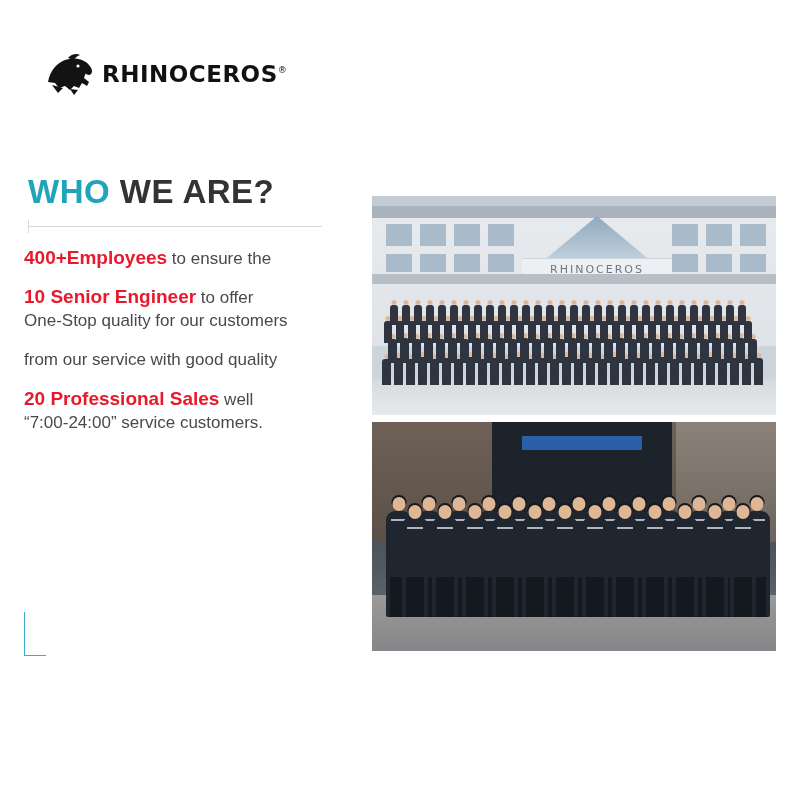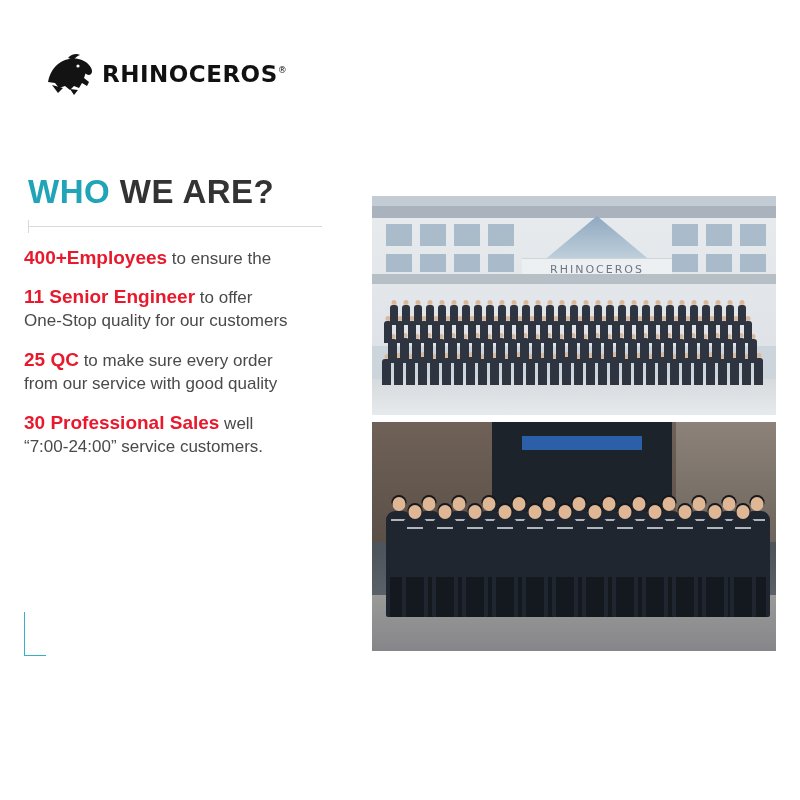--- a/index.html
+++ b/index.html
@@ -324,38 +324,35 @@
     <div class="stats">
 
       <div class="stat">
         <div class="stat-line1">
           <span class="hl">400+Employees</span><span class="rest"> to ensure the</span>
         </div>
       </div>
 
       <div class="stat">
         <div class="stat-line1">
-          <span class="hl">11 Senior Engineer</span><span class="rest"> to offer</span>
+          <span class="hl">10 Senior Engineer</span><span class="rest"> to offer</span>
         </div>
         <div class="stat-line2">One-Stop quality for our customers</div>
       </div>
 
       <div class="stat">
       </div>
 
       <div class="stat">
-        <div class="stat-line1">
-          <span class="hl">25 QC</span><span class="rest"> to make sure every order</span>
-        </div>
         <div class="stat-line2">from our service with good quality</div>
       </div>
 
       <div class="stat">
         <div class="stat-line1">
-          <span class="hl">30 Professional Sales</span><span class="rest"> well</span>
+          <span class="hl">20 Professional Sales</span><span class="rest"> well</span>
         </div>
         <div class="stat-line2">“7:00-24:00” service customers.</div>
       </div>
 
     </div>
   </div>
 
   <div class="corner-bracket"></div>
 
   <div class="photos">

